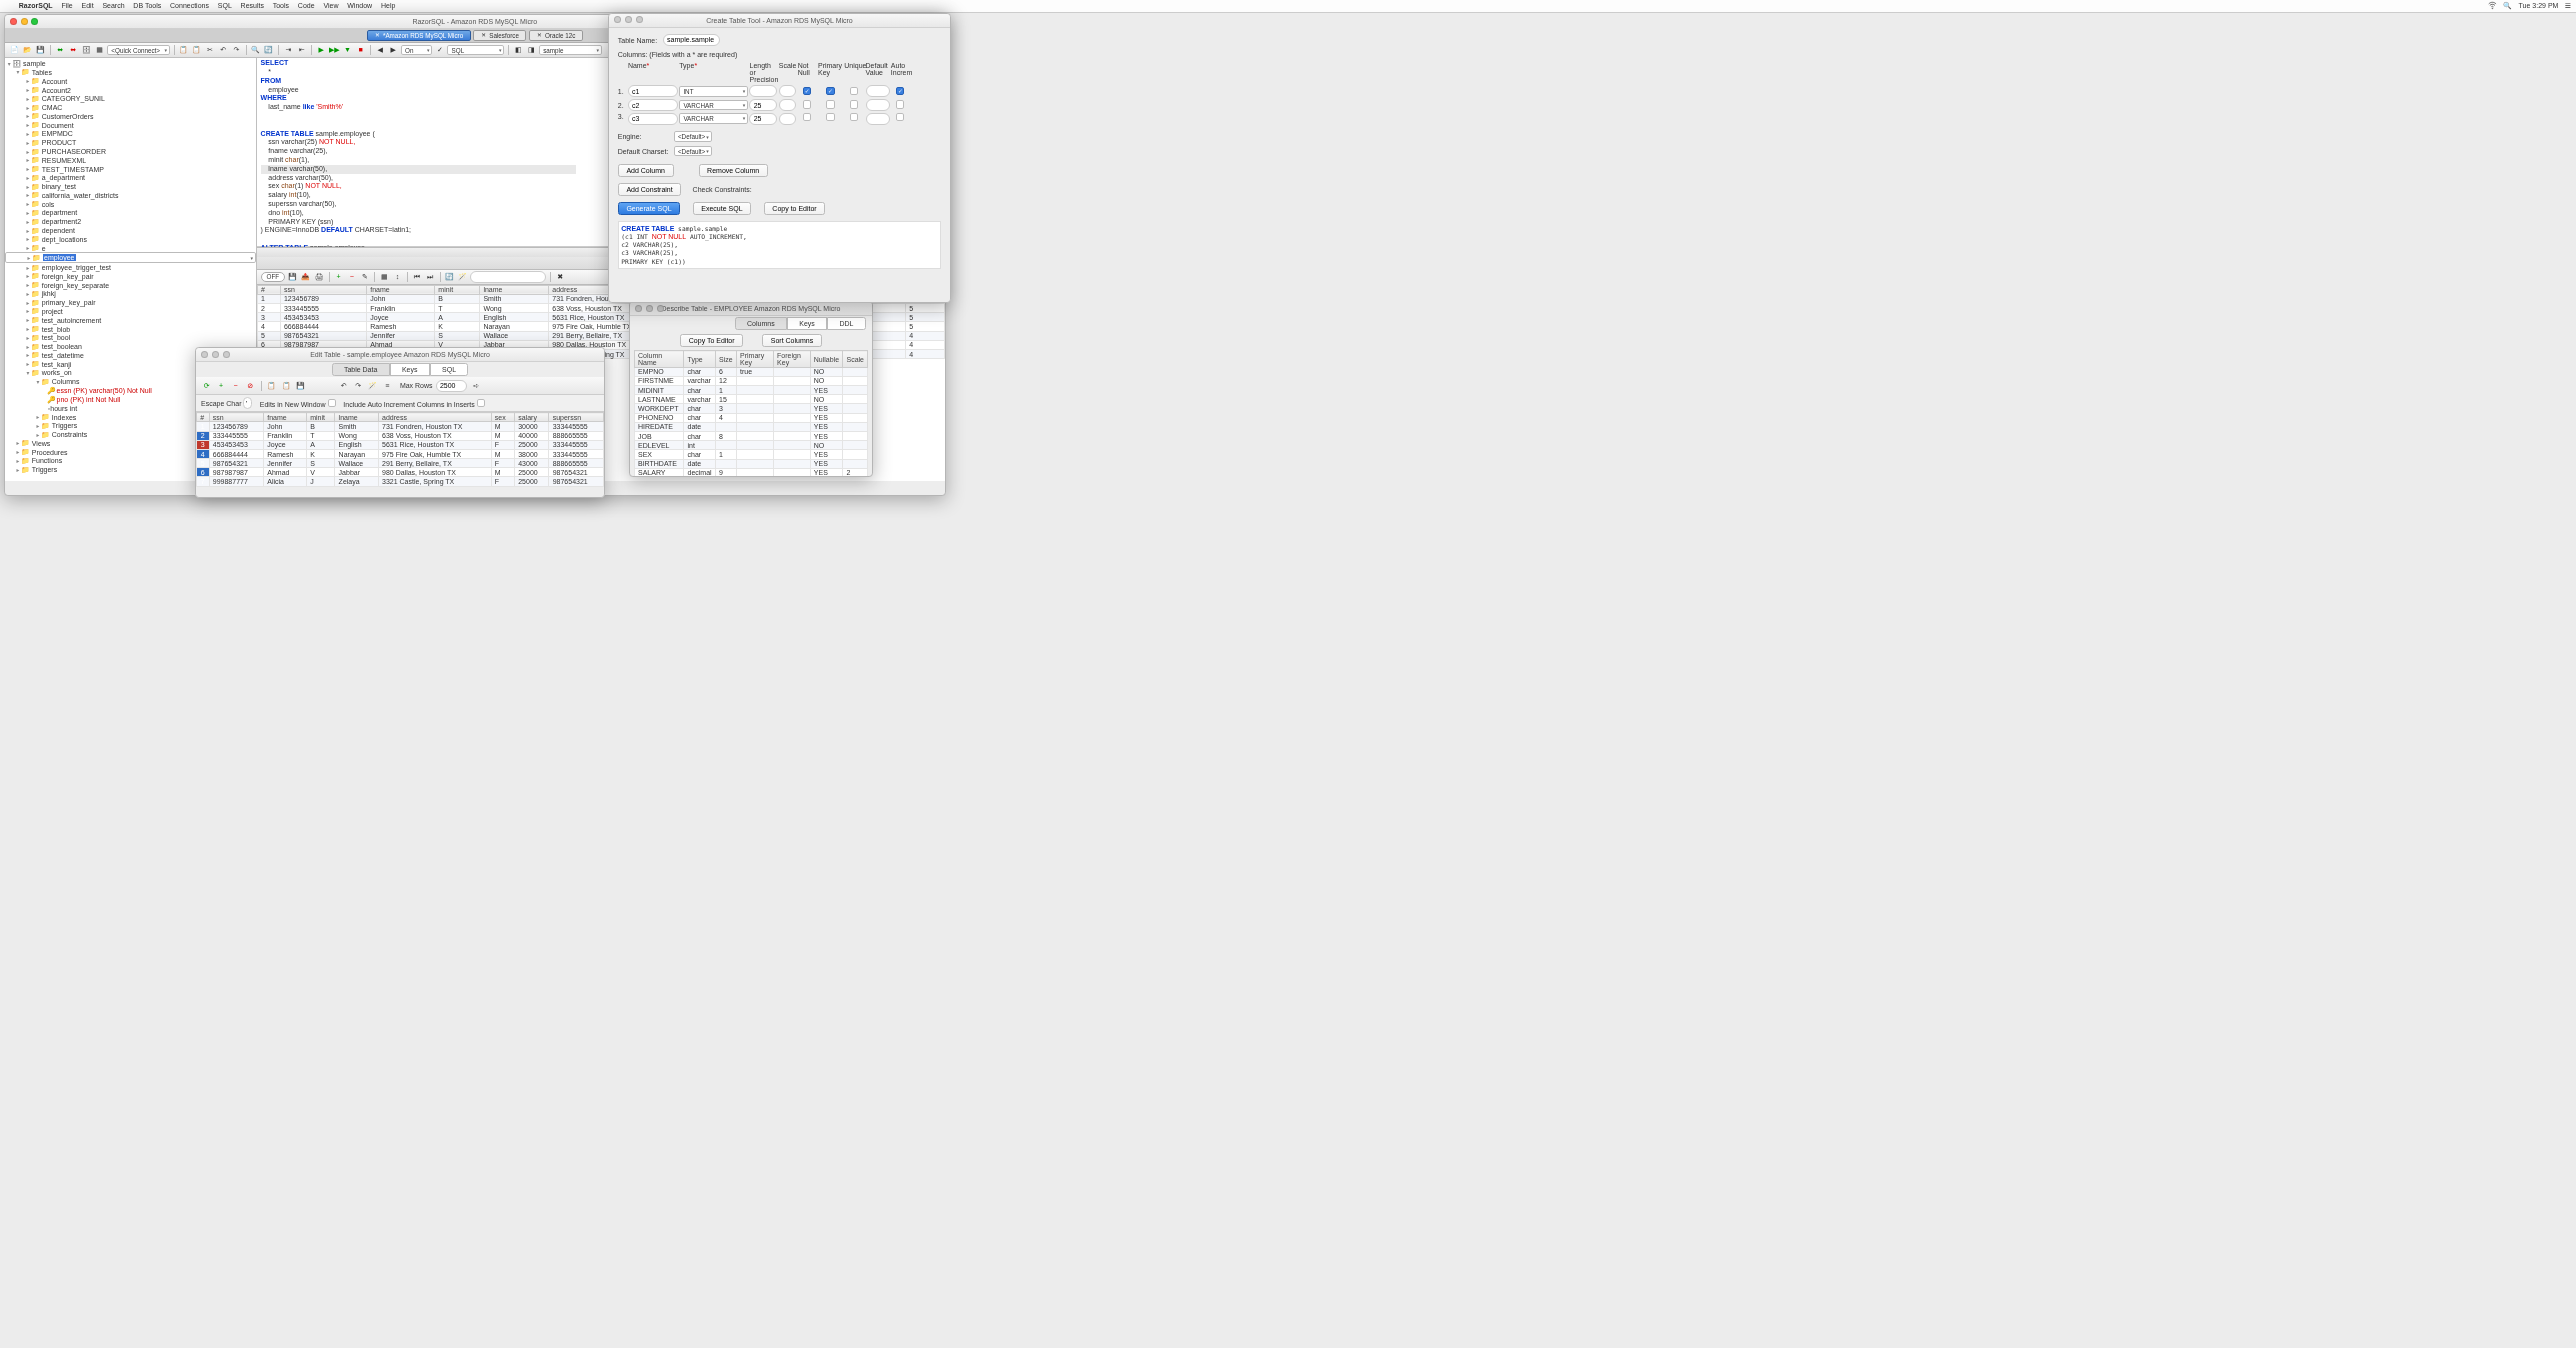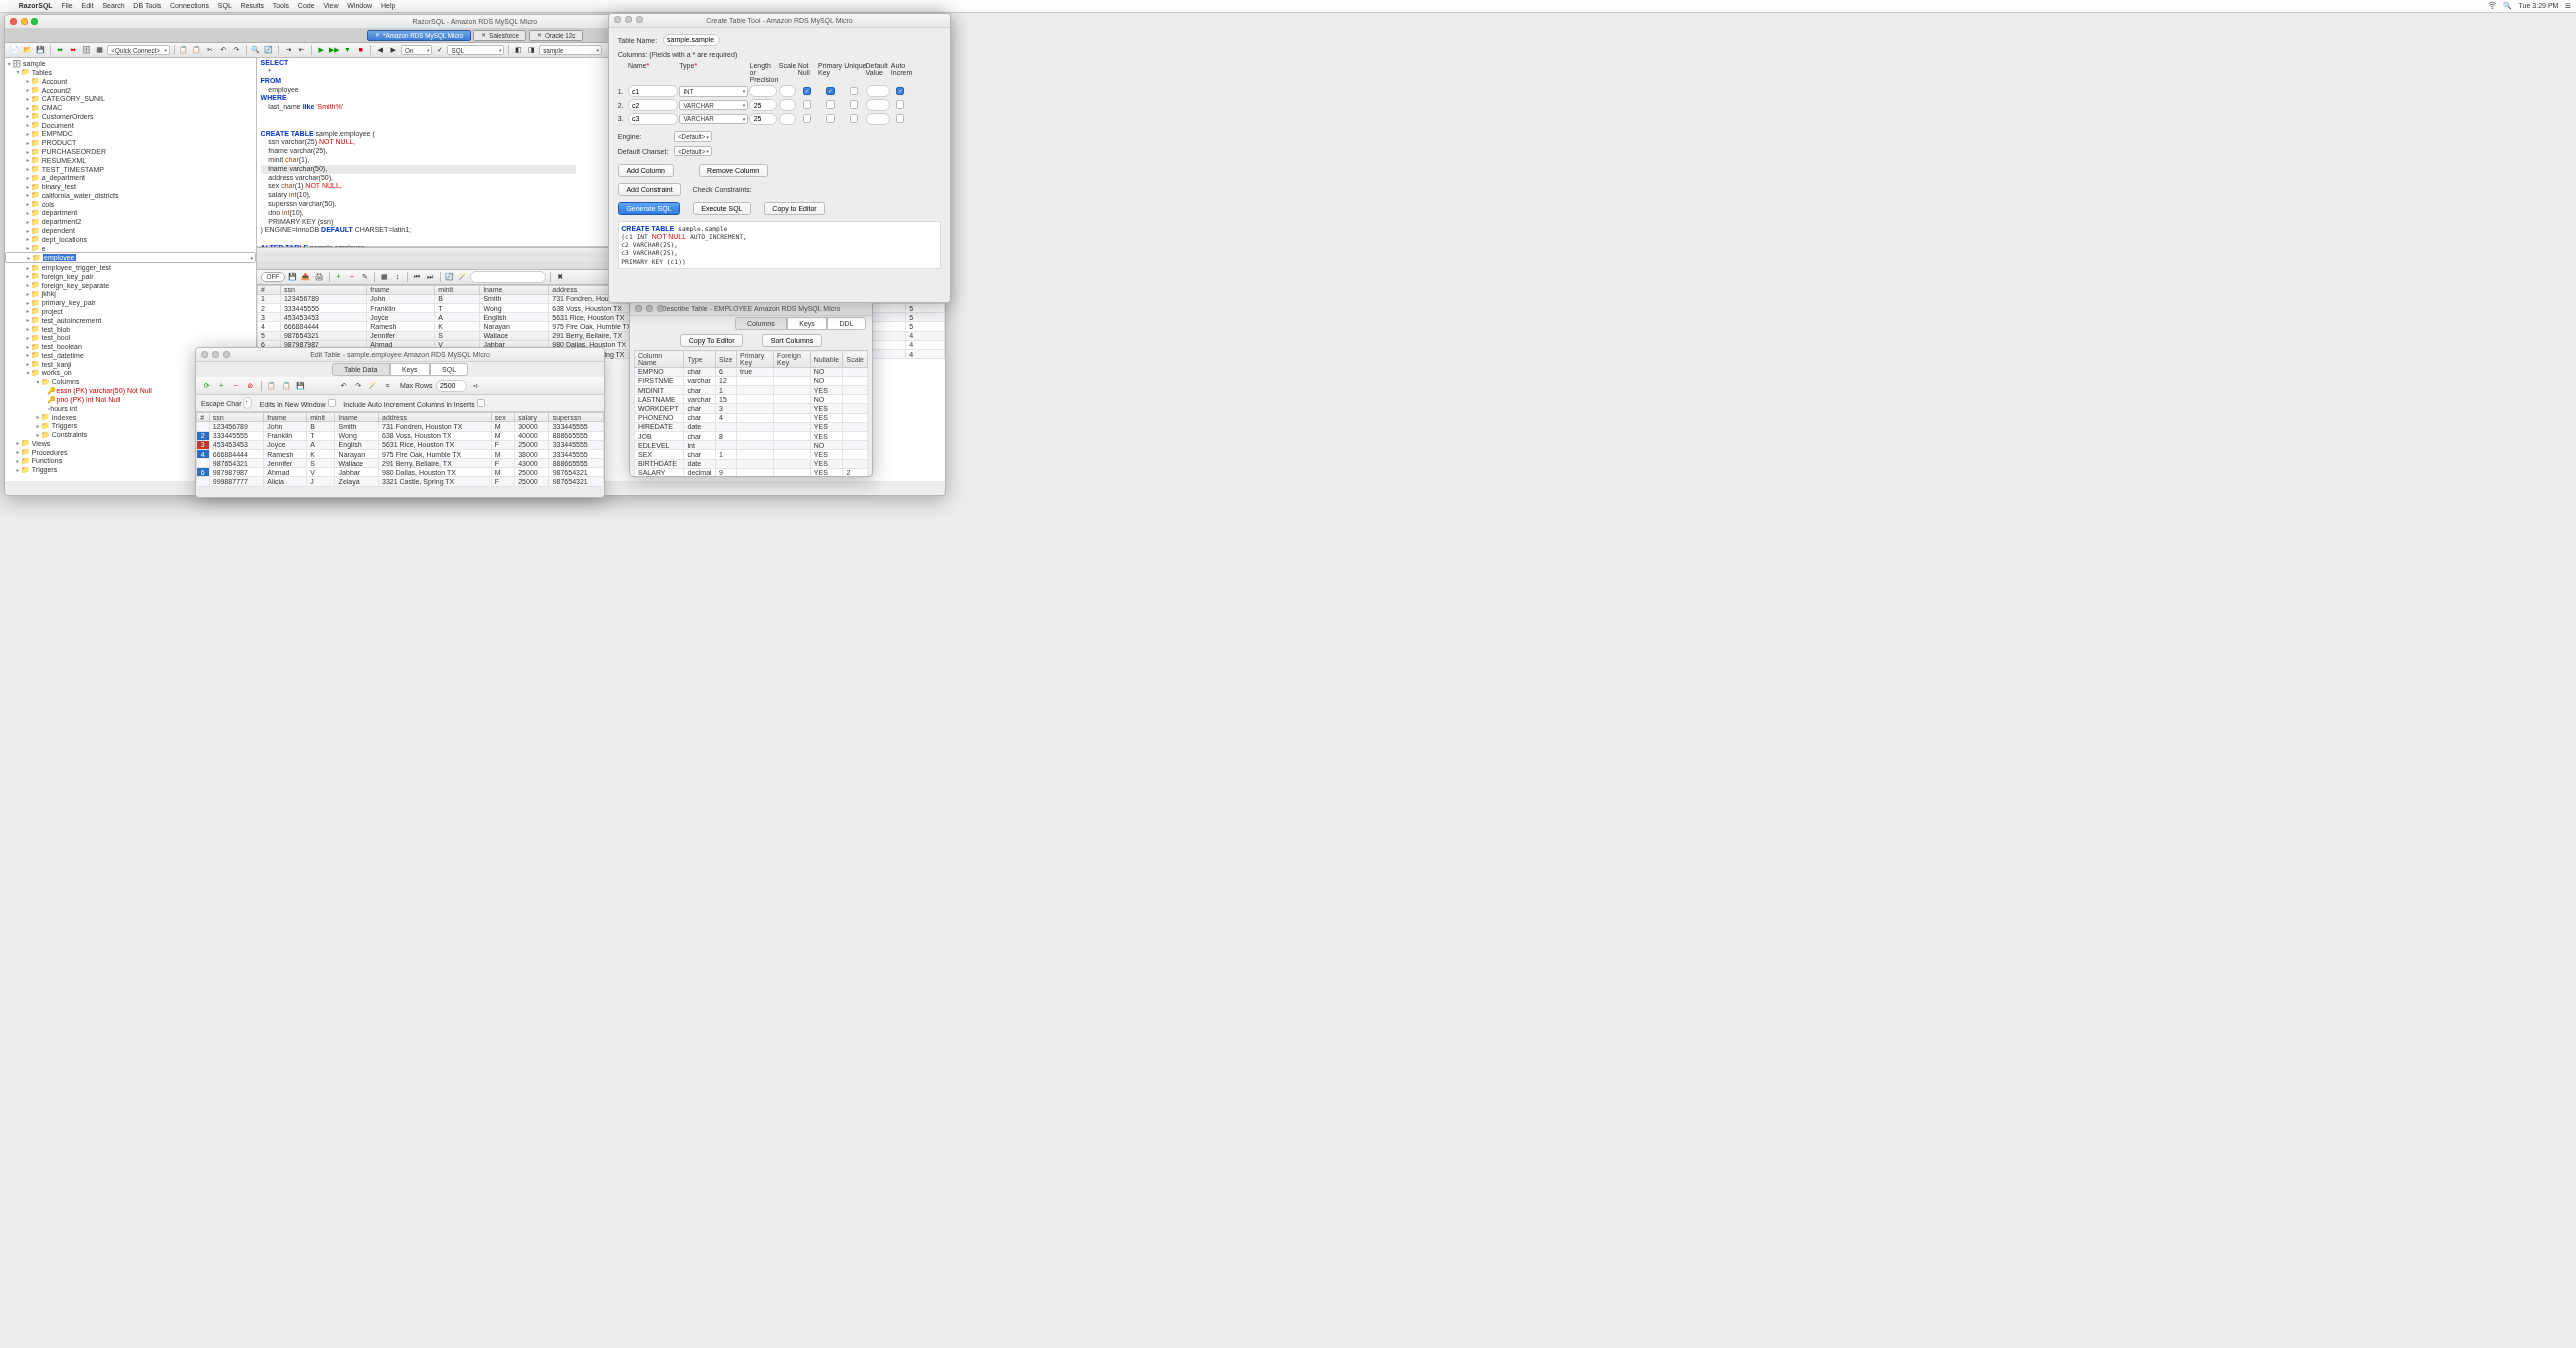--- a/index.html
+++ b/index.html
@@ -603,21 +603,21 @@
           <input class="field" value="c2" style="width: 50px;">
           <span class="sel" style="width:69px">VARCHAR</span>
           <input class="field" value="25" style="width: 28px;">
           <input class="field" style="width: 17.6px;">
           <span style="width:19px;text-align:center"><span class="chk "></span></span>
           <span style="width:25px;text-align:center"><span class="chk "></span></span>
           <span style="width:20px;text-align:center"><span class="chk"></span></span>
           <input class="field" style="width: 24px;">
           <span style="width:19px;text-align:center"><span class="chk "></span></span>
         </div>
-        <div style="display:flex;gap:1.3px;align-items:center;margin-bottom:1.9px">
+        <div style="display:flex;gap:1.3px;margin-bottom:1.9px">
           <span style="width:8.8px">3.</span>
           <input class="field" value="c3" style="width: 50px;">
           <span class="sel" style="width:69px">VARCHAR</span>
           <input class="field" value="25" style="width: 28px;">
           <input class="field" style="width: 17.6px;">
           <span style="width:19px;text-align:center"><span class="chk "></span></span>
           <span style="width:25px;text-align:center"><span class="chk "></span></span>
           <span style="width:20px;text-align:center"><span class="chk"></span></span>
           <input class="field" style="width: 24px;">
           <span style="width:19px;text-align:center"><span class="chk "></span></span>

